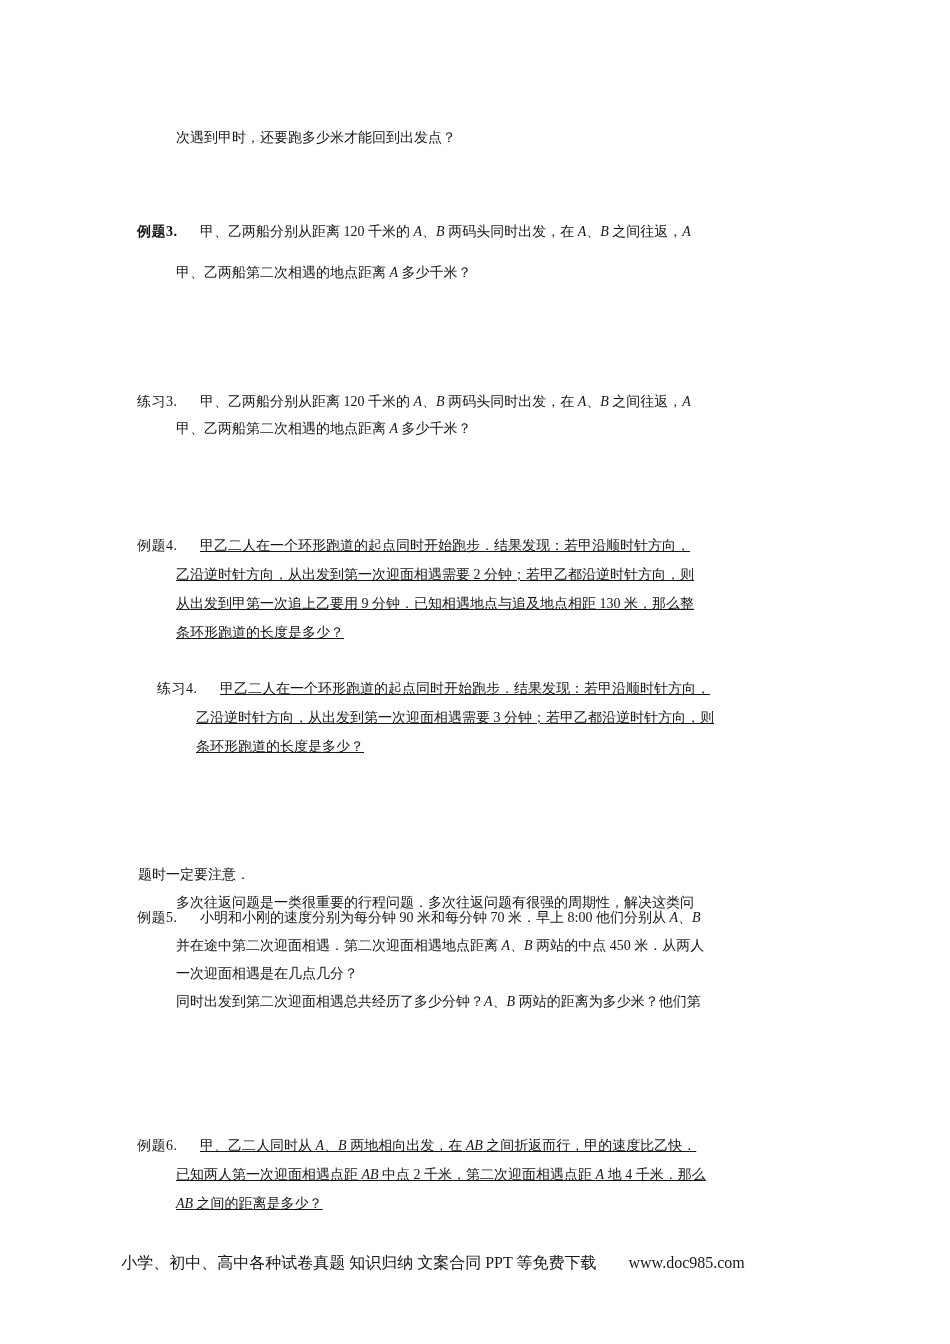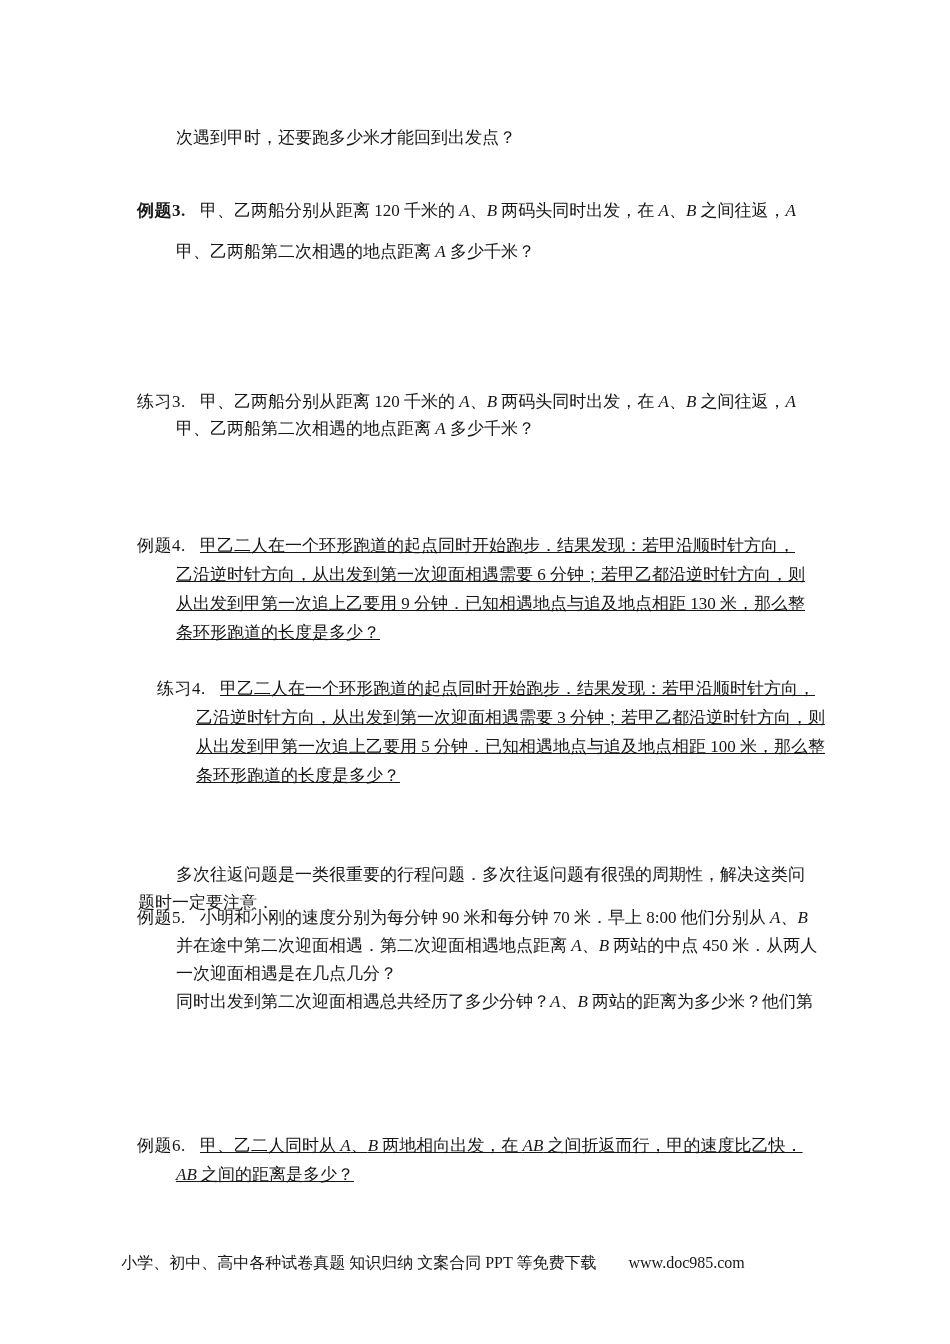--- a/index.html
+++ b/index.html
@@ -2,36 +2,36 @@
 <html><head>
 <meta charset="utf-8">
 <style>
   html,body { margin:0; padding:0; background:#e8e8e8; }
   .page {
     position:relative; width:950px; height:1344px; margin:0 auto;
     background:#ffffff; color:#161616;
     font-family:"Liberation Serif","DejaVu Serif",serif;
     overflow:hidden;
   }
-  .block { position:absolute; left:137px; width:740px; font-size:17px; }
+  .block { position:absolute; left:137px; width:740px; font-size:14px; }
   .lh41 { line-height:41px; }
   .lh29 { line-height:29px;text-decoration:underline; }
   .lh28 { line-height:28px; }
   .lh27 { line-height:27px; }
   .plabel { position:absolute; left:0; top:0; line-height:inherit; letter-spacing:0.5px; }
   .plabel.bold { font-weight:bold; }
   .tline { white-space:nowrap; padding-left:39px; }
   .tline.first { padding-left:63px; }
   .note { left:138px; }
   .note .tline { padding-left:0; }
   .note .tline.first { padding-left:38px; }
   .orphan { left:176px; white-space:nowrap; }
   .tline i { font-style:italic; }
   #orphan  { top:124px; }
-  #p3      { top:190px; }
+  #p3      { top:211px; }
   #x3      { top:388px; }
   #p4      { top:531px; }
   #x4      { top:674px;margin-left:20px; }
   #note    { top:861px; }
   #p5      { top:904px; }
   #p6      { top:1131px; }
   .footer {
     position:absolute; top:1253px; left:0; width:866px;
     text-align:center; font-size:16px; line-height:20px; color:#161616;
     white-space:pre;
@@ -57,54 +57,54 @@
     <div class="plines">
         <div class="tline first">甲、乙两船分别从距离 120 千米的 <i>A</i>、<i>B</i> 两码头同时出发，在 <i>A</i>、<i>B</i> 之间往返，<i>A</i></div>
         <div class="tline">甲、乙两船第二次相遇的地点距离 <i>A</i> 多少千米？</div>
       </div>
   </div>
 
   <div class="block lh29" id="p4">
     <span class="plabel">例题4.</span>
     <div class="plines">
         <div class="tline first">甲乙二人在一个环形跑道的起点同时开始跑步．结果发现：若甲沿顺时针方向，</div>
-        <div class="tline">乙沿逆时针方向，从出发到第一次迎面相遇需要 6 分钟；若甲乙都沿逆时针方向，则</div>
+        <div class="tline">乙沿逆时针方向，从出发到第一次迎面相遇需要 2 分钟；若甲乙都沿逆时针方向，则</div>
         <div class="tline">从出发到甲第一次追上乙要用 9 分钟．已知相遇地点与追及地点相距 130 米，那么整</div>
         <div class="tline">条环形跑道的长度是多少？</div>
       </div>
   </div>
 
   <div class="block lh29" id="x4">
     <span class="plabel">练习4.</span>
     <div class="plines">
         <div class="tline first">甲乙二人在一个环形跑道的起点同时开始跑步．结果发现：若甲沿顺时针方向，</div>
         <div class="tline">乙沿逆时针方向，从出发到第一次迎面相遇需要 3 分钟；若甲乙都沿逆时针方向，则</div>
-        <div class="tline">从出发到甲第一次追上乙要用 5 分钟．已知相遇地点与追及地点相距 100 米，那么整</div>
         <div class="tline">条环形跑道的长度是多少？</div>
       </div>
   </div>
 
   <div class="block lh28 note" id="note">
+      <div class="tline">题时一定要注意．</div>
       <div class="tline first">多次往返问题是一类很重要的行程问题．多次往返问题有很强的周期性，解决这类问</div>
-      <div class="tline">题时一定要注意．</div>
     </div>
 
   <div class="block lh28" id="p5">
     <span class="plabel">例题5.</span>
     <div class="plines">
         <div class="tline first">小明和小刚的速度分别为每分钟 90 米和每分钟 70 米．早上 8:00 他们分别从 <i>A</i>、<i>B</i></div>
         <div class="tline">并在途中第二次迎面相遇．第二次迎面相遇地点距离 <i>A</i>、<i>B</i> 两站的中点 450 米．从两人</div>
         <div class="tline">一次迎面相遇是在几点几分？</div>
         <div class="tline">同时出发到第二次迎面相遇总共经历了多少分钟？<i>A</i>、<i>B</i> 两站的距离为多少米？他们第</div>
       </div>
   </div>
 
   <div class="block lh29" id="p6">
     <span class="plabel">例题6.</span>
     <div class="plines">
         <div class="tline first">甲、乙二人同时从 <i>A</i>、<i>B</i> 两地相向出发，在 <i>AB</i> 之间折返而行，甲的速度比乙快．</div>
+        <div class="tline">已知两人第一次迎面相遇点距 <i>AB</i> 中点 2 千米，第二次迎面相遇点距 <i>A</i> 地 4 千米．那么</div>
         <div class="tline"><i>AB</i> 之间的距离是多少？</div>
       </div>
   </div>
 
   <div class="footer">小学、初中、高中各种试卷真题 知识归纳 文案合同 PPT 等免费下载　　www.doc985.com</div>
 
 </div>
 
 </body></html>

